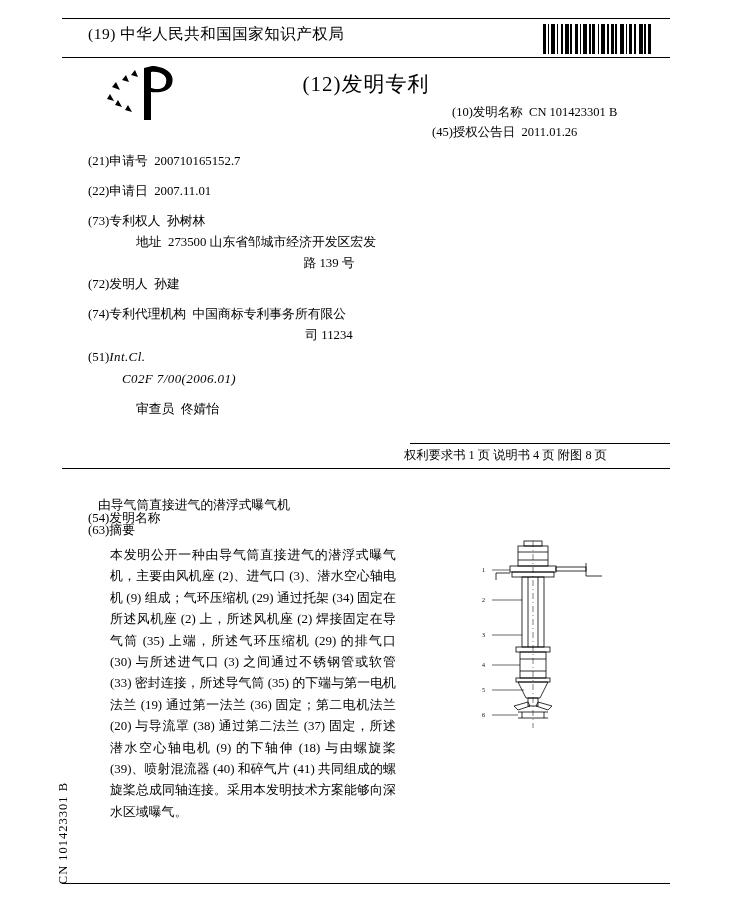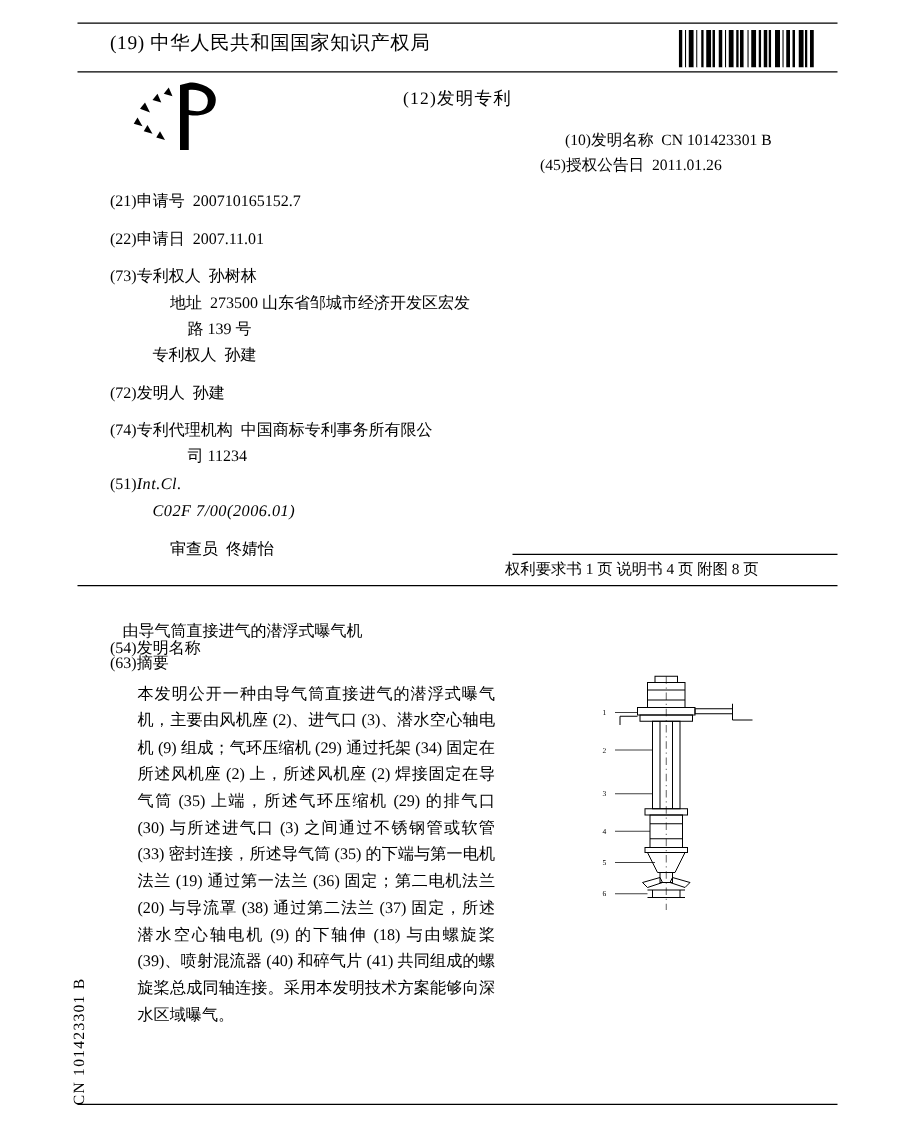--- a/index.html
+++ b/index.html
@@ -47,21 +47,21 @@
   .barcode i {
     display: block;
     background: #000;
     height: 100%;
   }
   .kind-line {
     position: absolute;
     left: 0; top: 70px;
     width: 732px;
     text-align: center;
-    font-size: 14px;
+    font-size: 21px;
     letter-spacing: 1px;
   }
   
   .logo {
     position: absolute;
     left: 104px; top: 62px;
     width: 92px; height: 64px;
   }
   .logo svg { display: block; }
 
@@ -83,21 +83,21 @@
     width: 420px;
     font-size: 12.8px;
     line-height: 19px;
   }
   .bib .row { margin-bottom: 11px; position: relative; }
   .bib .row.tight { margin-bottom: 2px; }
   .bib .code { display: inline; }
   .bib .lbl { display: inline; }
   .bib .val { display: inline; }
   .indent-1 { padding-left: 34px; }
-  .indent-2 { padding-left: 62px; }
+  .indent-2 { padding-left: 62px; text-align: center; }
   .indent-3 { padding-left: 48px; }
   .ital {
     font-family: "Liberation Serif", serif;
     font-style: italic;
     font-size: 13px;
     letter-spacing: 0.4px;
   }
 
   .int-cl-code { padding-left: 34px; }
 
@@ -270,23 +270,20 @@
     </div>
 
     <div class="row tight indent-3">
       <span class="lbl">地址</span>&nbsp;&nbsp;<span class="val">273500  山东省邹城市经济开发区宏发</span>
     </div>
 
     <div class="row tight indent-2">
       <span class="val">路 139 号</span>
     </div>
 
-    <div class="row indent-1">
-      <span class="lbl">专利权人</span>&nbsp;&nbsp;<span class="val">孙建</span>
-    </div>
 
     <div class="row">
       <span class="code">(72)</span><span class="lbl">发明人</span>&nbsp;&nbsp;<span class="val">孙建</span>
     </div>
 
     <div class="row tight">
       <span class="code">(74)</span><span class="lbl">专利代理机构</span>&nbsp;&nbsp;<span class="val">中国商标专利事务所有限公</span>
     </div>
 
     <div class="row tight indent-2">

